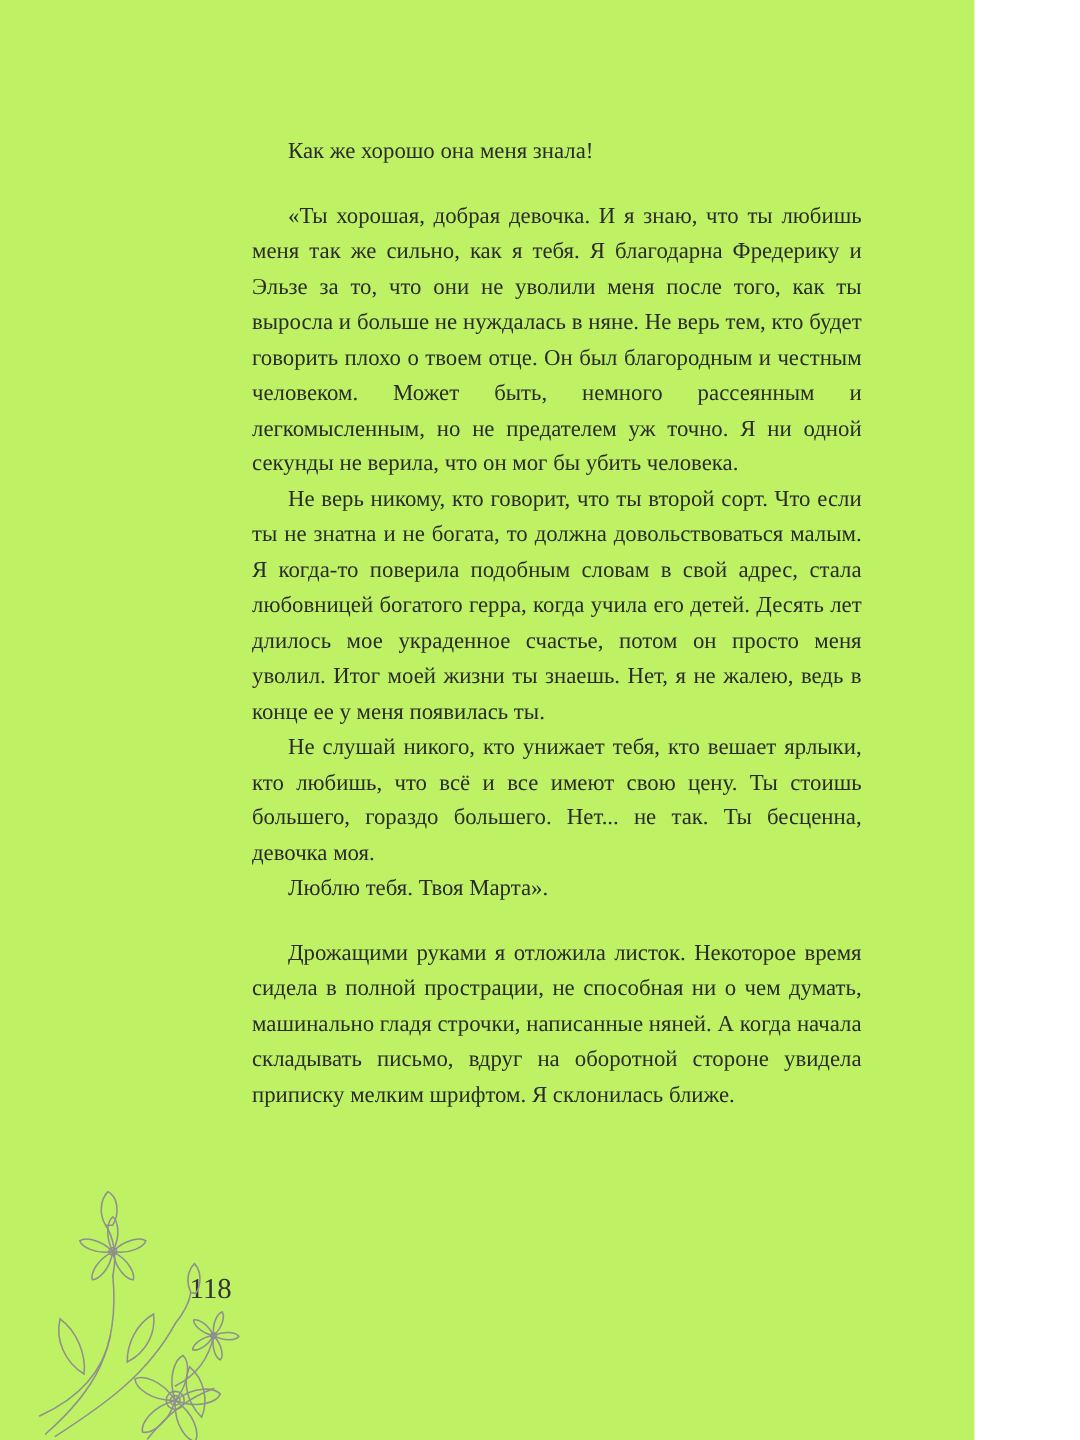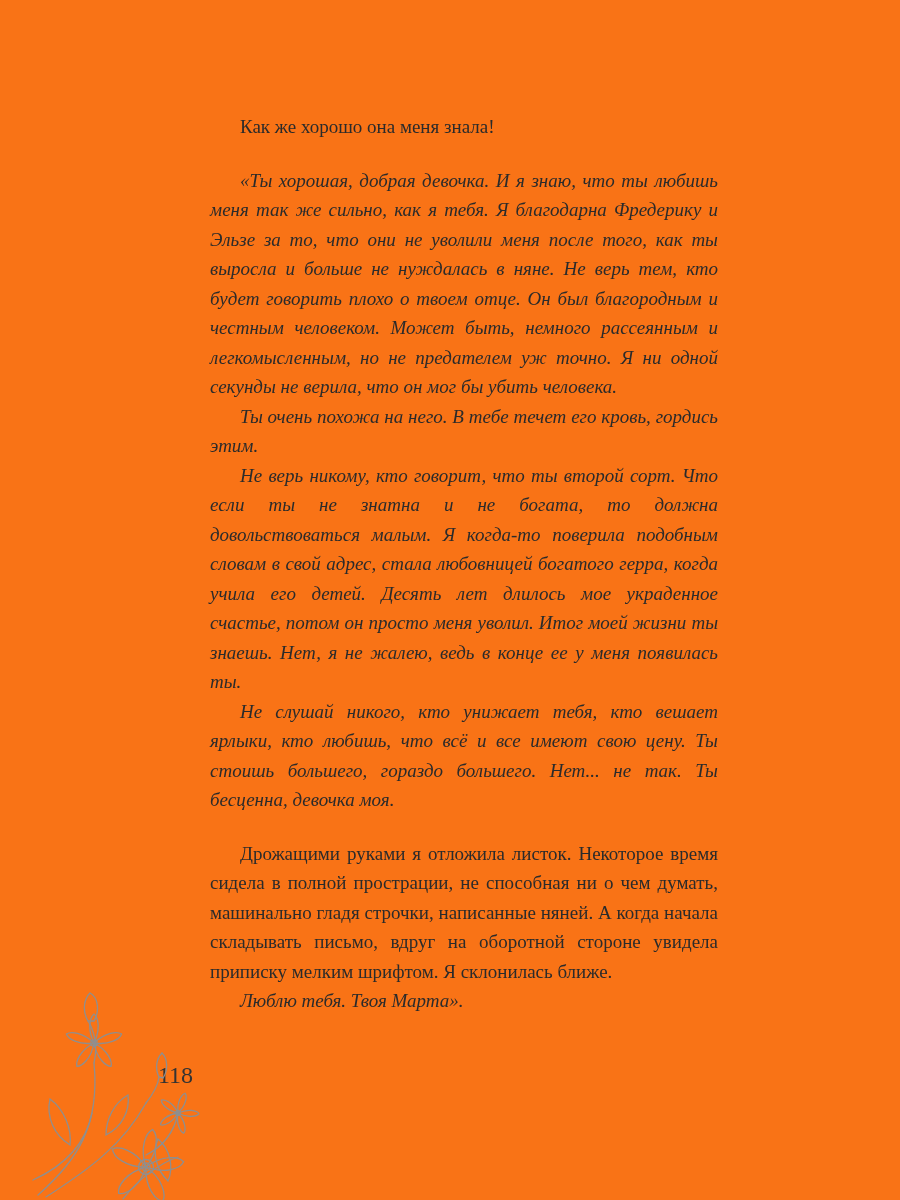--- a/index.html
+++ b/index.html
@@ -9,40 +9,39 @@
   }
   body {
     width: 900px;
     height: 1200px;
     font-family: "Liberation Serif", "DejaVu Serif", serif;
     color: #2b2b2b;
     overflow: hidden;
   }
   .page {
     position: relative;
-    width: 900px;
+    width: 812px;
     height: 1200px;
-    background: #f97316;
+    background: #bef264;
   }
   .text-block {
     position: absolute;
     left: 210px;
     top: 112px;
     width: 508px;
   }
   .para {
     margin: 0;
     font-size: 19px;
     line-height: 29.5px;
     text-align: justify;
     text-indent: 30px;
     color: #2b2b2b;
   }
   .para.italic {
-    font-style: italic;
   }
   .para.title {
     text-align: left;
   }
   .para.spacer {
     margin-top: 24px;
   }
   .page-number {
     position: absolute;
     left: 158px;
@@ -64,25 +63,24 @@
   }
 </style>
 </head>
 <body>
 
 <div class="page">
 
   <div class="text-block">
       <p class="para normal title">Как же хорошо она меня знала!</p>
       <p class="para italic spacer">«Ты хорошая, добрая девочка. И я знаю, что ты любишь меня так же сильно, как я тебя. Я благодарна Фредерику и Эльзе за то, что они не уволили меня после того, как ты выросла и больше не нуждалась в няне. Не верь тем, кто будет говорить плохо о твоем отце. Он был благородным и честным человеком. Может быть, немного рассеянным и легкомысленным, но не предателем уж точно. Я ни одной секунды не верила, что он мог бы убить человека.</p>
-      <p class="para italic">Ты очень похожа на него. В тебе течет его кровь, гордись этим.</p>
       <p class="para italic">Не верь никому, кто говорит, что ты второй сорт. Что если ты не знатна и не богата, то должна довольствоваться малым. Я когда-то поверила подобным словам в свой адрес, стала любовницей богатого герра, когда учила его детей. Десять лет длилось мое украденное счастье, потом он просто меня уволил. Итог моей жизни ты знаешь. Нет, я не жалею, ведь в конце ее у меня появилась ты.</p>
       <p class="para italic">Не слушай никого, кто унижает тебя, кто вешает ярлыки, кто любишь, что всё и все имеют свою цену. Ты стоишь большего, гораздо большего. Нет... не так. Ты бесценна, девочка моя.</p>
+      <p class="para italic">Люблю тебя. Твоя Марта».</p>
       <p class="para normal spacer">Дрожащими руками я отложила листок. Некоторое время сидела в полной прострации, не способная ни о чем думать, машинально гладя строчки, написанные няней. А когда начала складывать письмо, вдруг на оборотной стороне увидела приписку мелким шрифтом. Я склонилась ближе.</p>
-      <p class="para italic">Люблю тебя. Твоя Марта».</p>
     </div>
 
   <div class="page-number">118</div>
 
   <div class="floral">
     <svg viewBox="0 0 225 215" fill="none" stroke="#8f8f8f" stroke-width="1.3" stroke-linecap="round">
 
       <path d="M10,210 C 50,175 72,140 66,78"></path>
       <path d="M18,212 C 60,185 95,160 118,118"></path>
       <path d="M5,195 C 38,180 58,158 64,128"></path>

